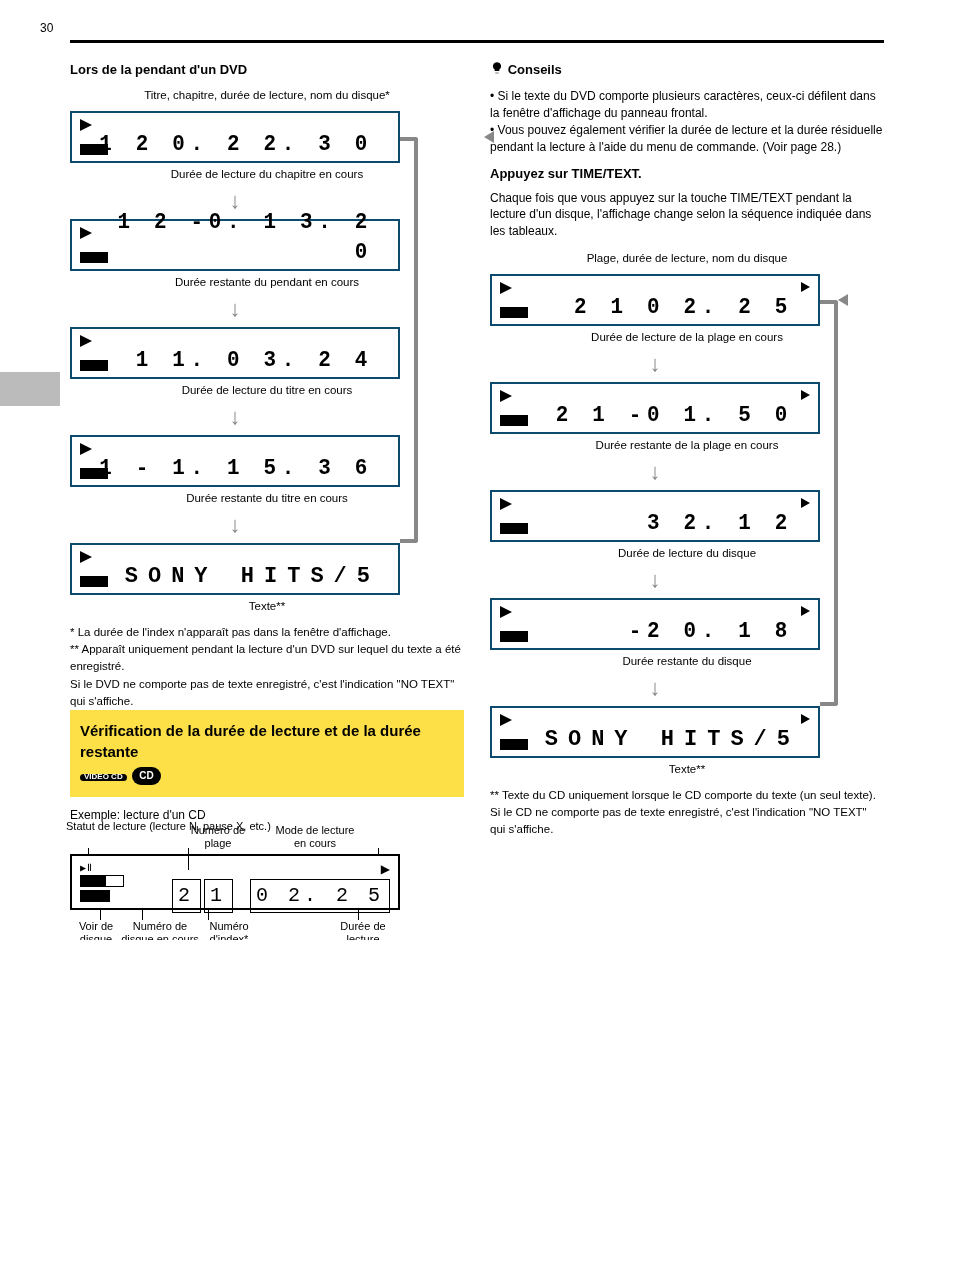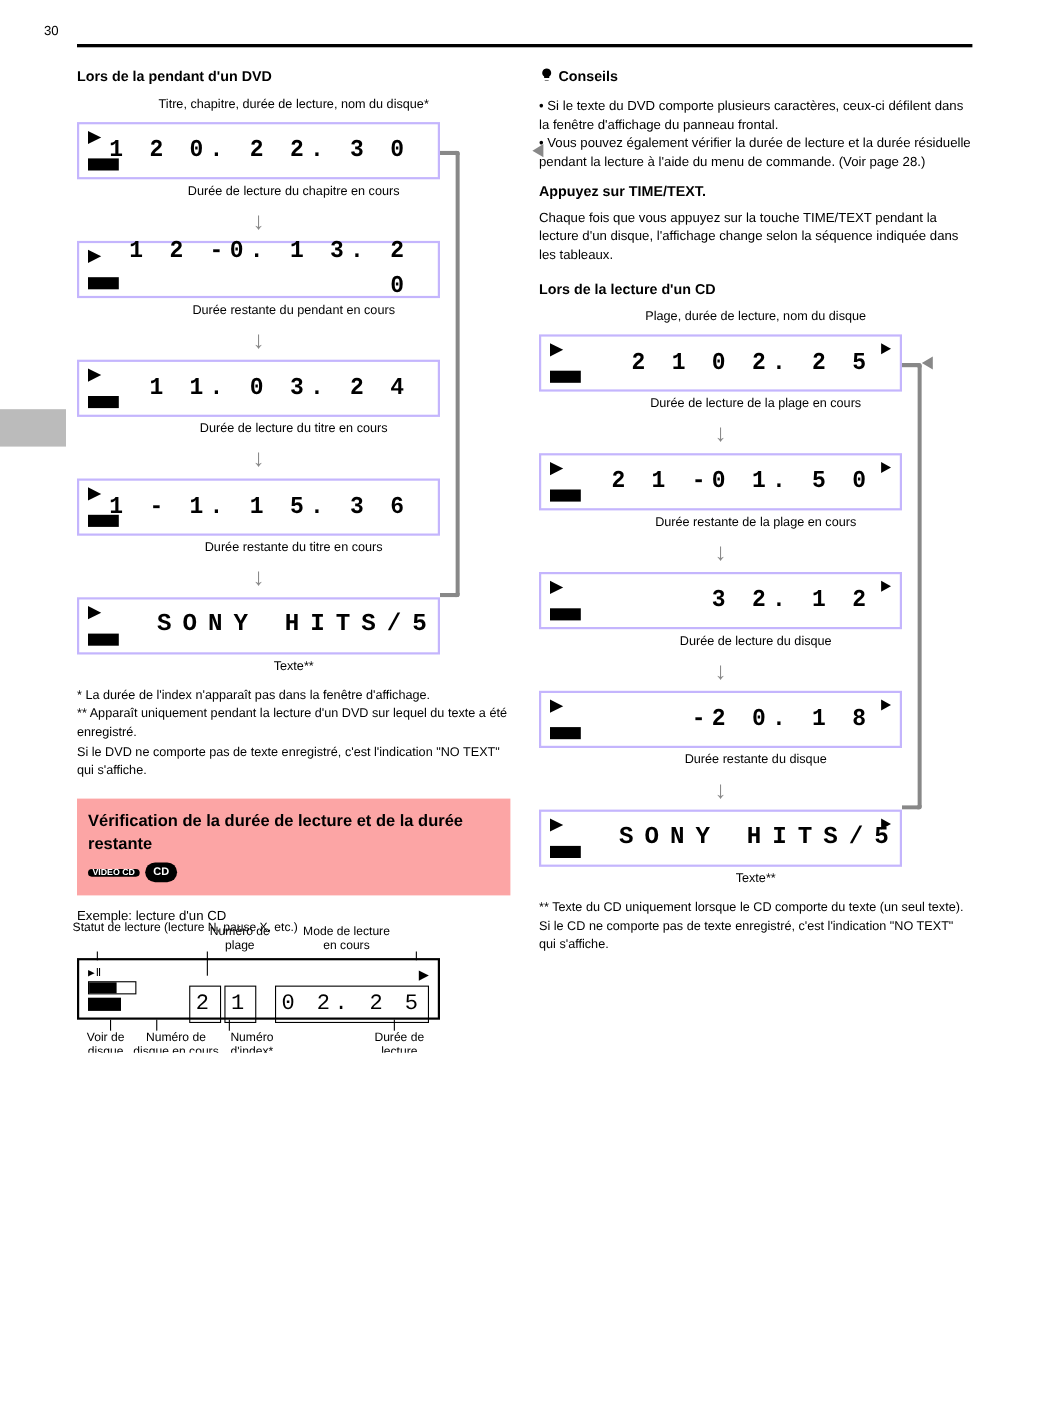--- a/index.html
+++ b/index.html
@@ -39,26 +39,26 @@
     font-size: 13px;
     font-weight: bold;
     margin-bottom: 8px;
   }
   .body-text { font-size: 13px; margin-bottom: 10px; }
   .smaller { font-size: 12px; }
 
   
   .lcd-stack { margin: 8px 0 10px 0; }
   .lcd {
-    border: 2px solid #c4b5fd;
+    border: 2px solid #0c4a6e;
     width: 330px;
     height: 52px;
     position: relative;
     display: flex;
-    align-items: center;
+    align-items: flex-end;
     padding-left: 10px;
   }
   .lcd .playing-ind { position: absolute; left: 8px; top: 6px; width: 0; height: 0; border-left: 12px solid #000; border-top: 6px solid transparent; border-bottom: 6px solid transparent; }
   .lcd .stop-ind { position: absolute; left: 8px; bottom: 6px; width: 28px; height: 11px; background: #000; }
   .lcd .glyph-mark-tr { position: absolute; right: 8px; top: 6px; width: 0; height: 0; border-left: 9px solid #000; border-top: 5px solid transparent; border-bottom: 5px solid transparent; }
   .lcd .digits {
     font-family: 'Courier New', monospace;
     letter-spacing: 6px;
     font-size: 22px;
     font-weight: 600;
@@ -67,20 +67,21 @@
     padding-right: 18px;
     transform: scaleX(0.95);
   }
   .lcd .text-row {
     font-family: 'Courier New', monospace;
     letter-spacing: 10px;
     font-size: 22px;
     font-weight: 600;
     width: 100%;
     text-align: right;
+    padding-right: 18px;
   }
   .arrow-down {
     text-align: center;
     font-size: 22px;
     font-weight: bold;
     color: #888;
     width: 330px;
     margin: 2px 0;
   }
   .loop-wrap { position: relative; }
@@ -102,23 +103,23 @@
     width: 0; height: 0;
     border-right: 10px solid #888;
     border-top: 6px solid transparent;
     border-bottom: 6px solid transparent;
   }
   .caption { font-size: 11.5px; margin: 3px 0 4px 0; text-align: center; }
   .asterisks { font-size: 11.5px; margin-top: 6px; line-height: 1.5; }
 
   
   .gray-band {
-    background: #fca5a5;
+    background: #fde047;
     padding: 10px 10px 12px 10px;
-    margin-top: 16px;
+    margin-top: 0;
   }
   .gray-band h2 { font-size: 15px; font-weight: bold; margin-bottom: 4px; }
   .badges { margin-top: 4px; }
   .badge {
     display: inline-block;
     background: #000; color: #fff;
     border-radius: 10px;
     font-size: 10px;
     font-weight: bold;
     padding: 2px 7px;
@@ -274,21 +275,20 @@
             </svg>
         </span>
         <span class="subhead">Conseils</span>
       </div>
       <div class="body-text smaller" style="white-space:pre-line;">• Si le texte du DVD comporte plusieurs caractères, ceux-ci défilent dans la fenêtre d'affichage du panneau frontal.
 • Vous pouvez également vérifier la durée de lecture et la durée résiduelle pendant la lecture à l'aide du menu de commande. (Voir page 28.)</div>
 
       <div class="subhead">Appuyez sur TIME/TEXT.</div>
       <div class="body-text smaller">Chaque fois que vous appuyez sur la touche TIME/TEXT pendant la lecture d'un disque, l'affichage change selon la séquence indiquée dans les tableaux.</div>
 
-      <div class="section-heading" style="margin-top:14px;">Lors de la lecture d'un CD</div>
       <div class="caption">Plage, durée de lecture, nom du disque</div>
 
       <div class="loop-wrap">
         <div class="loop-line h-left" style="top:26px; height:406px;"></div>
         <div class="loop-arrowhead" style="top:20px; right:auto; left:348px;"></div>
         <div class="lcd-stack">
           <div class="lcd">
             <div class="playing-ind"></div>
             <div class="stop-ind"></div>
             <div class="glyph-mark-tr"></div>

